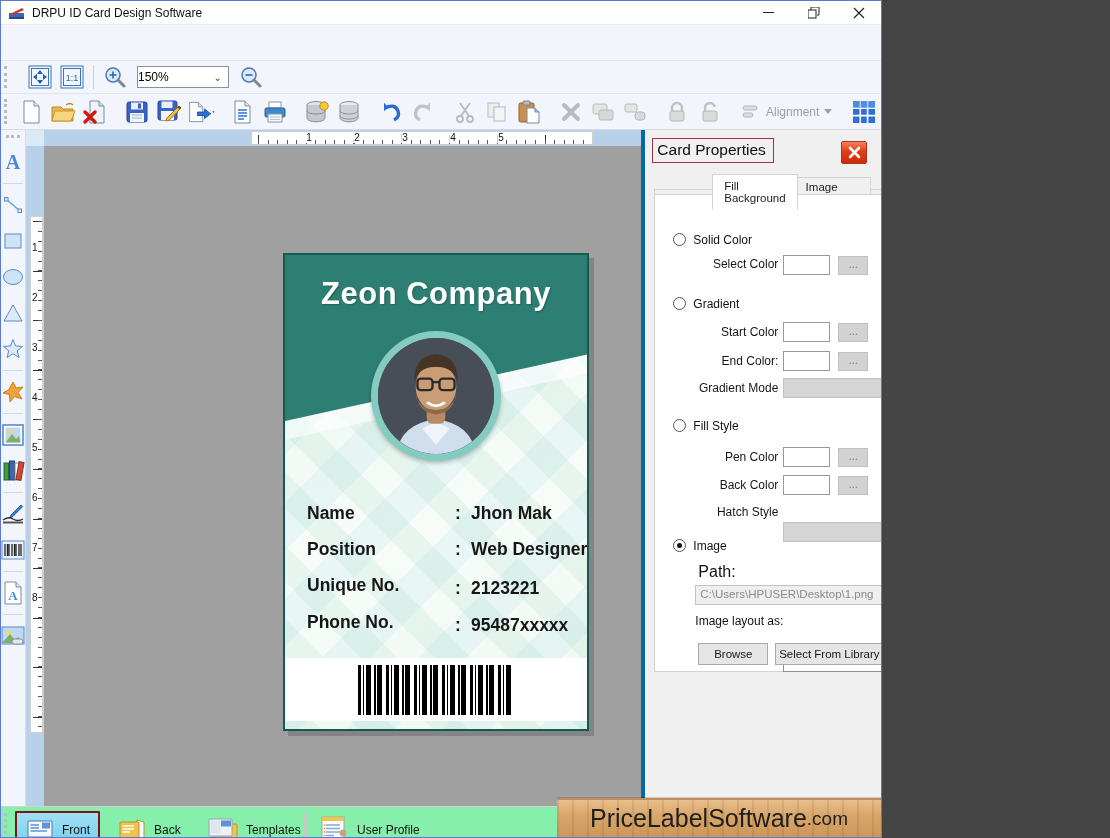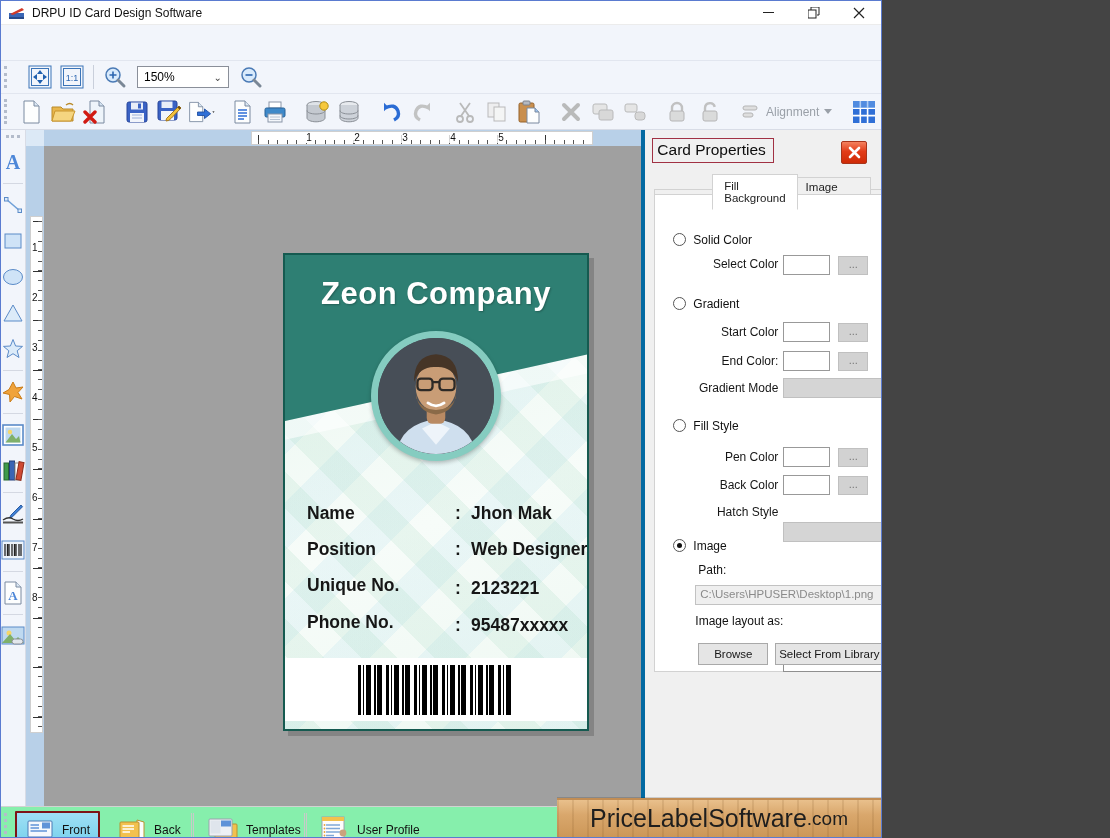--- a/index.html
+++ b/index.html
@@ -20,21 +20,21 @@
   .menu-item::first-letter { text-decoration:underline; }
 
   
   .toolbar1 { height:33px; display:flex; align-items:center; border-top:1px solid #e2e6ef; background:#f2f5fb;margin-top:35px; }
   .toolbar2 { height:37px; display:flex; align-items:center; border-top:1px solid #e2e6ef; border-bottom:1px solid #d8dce6; background:#f2f5fb; }
   .grip { width:10px; height:70%; margin-left:3px; border-left:3px dotted #b4bccb; }
   .tsep { width:1px; height:24px; background:#c9cfdb; margin:0 5px; }
   .tbtn { min-width:28px; height:28px; display:flex; align-items:center; justify-content:center; margin:0 2px; }
   .tbtn svg { display:block; }
   .tbtn.dis { opacity:.92; }
-  .zoom-combo { width:92px; height:22px; background:#fff; border:1px solid #8a8f99; display:flex; align-items:center; font-size:12px; padding-left:6px; margin:0 6px; }
+  .zoom-combo { width:92px; height:22px; background:#fff; border:1px solid #8a8f99; display:flex; align-items:center; font-size:12px; margin:0 6px; }
   .zoom-combo .chev { margin-left:auto; padding-right:6px; color:#444; font-size:10px; }
   .align-btn { display:flex; align-items:center; gap:5px; padding:0 6px; color:#9aa0a8; font-size:12px; }
 
   
   .main { display:flex; height:676px; }
   .palette { width:30px; background:#f2f5fb; border-right:1px solid #d8dce6; display:flex; flex-direction:column; align-items:center; padding-top:2px; }
   .pal-grip { width:60%; border-top:3px dotted #b4bccb; margin:3px 0 6px 0; }
   .pal-btn { width:24px; height:24px; margin:6px 0; display:flex; align-items:center; justify-content:center; }
   .pal-sep { width:80%; height:1px; background:#d4d8e2; margin:3px 0; }
 
@@ -585,21 +585,21 @@
         <div class="p-abs dots-btn" style="left:183px;top:281px">...</div>
 
         <div class="p-abs flabel" style="left:18px;top:310px">Hatch Style</div>
         <div class="p-abs combo-dis" style="left:128px;top:307px;width:151px">
           <span class="chev-dis">⌄</span>
         </div>
 
         <div class="p-abs" style="left:18px;top:344px">
           <span class="radio checked"></span><span class="radio-label">Image</span>
         </div>
-        <div class="p-abs" style="left:43px;top:368px;font-size:12px">Path:</div>
+        <div class="p-abs" style="left:43px;top:368px;font-size:16px">Path:</div>
         <div class="p-abs path-box" style="left:40px;top:390px">C:\Users\HPUSER\Desktop\1.png</div>
         <div class="p-abs" style="left:40px;top:419px;font-size:12px">Image layout as:</div>
         <div class="p-abs combo-en" style="left:128px;top:416px">
           <span>Stretch</span>
           <span class="chev">⌄</span>
         </div>
         <div class="p-abs pbtn" style="left:43px;top:448px;width:70px">Browse</div>
         <div class="p-abs pbtn" style="left:120px;top:448px;width:108px">Select From Library</div>
       </div>
     </div>

